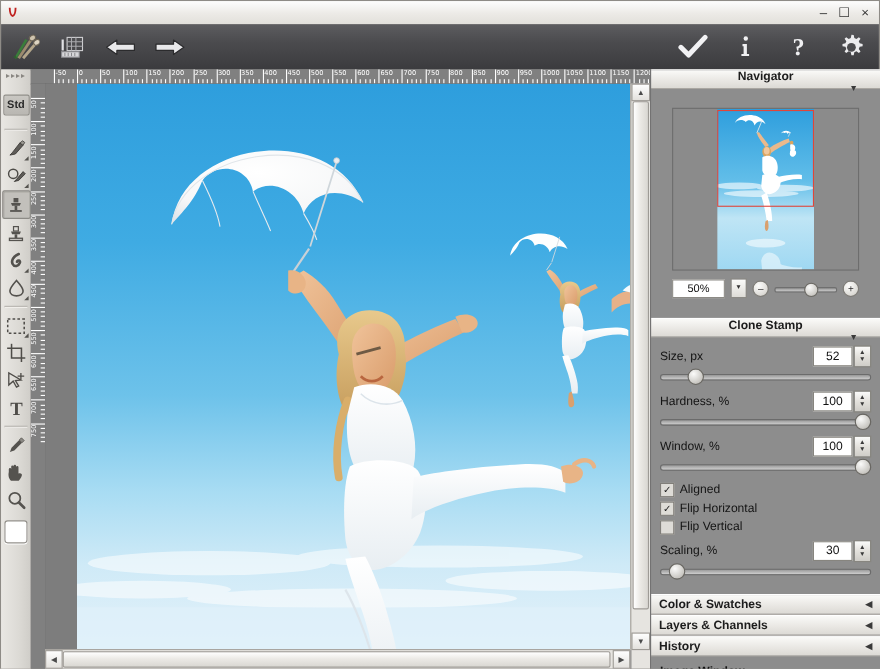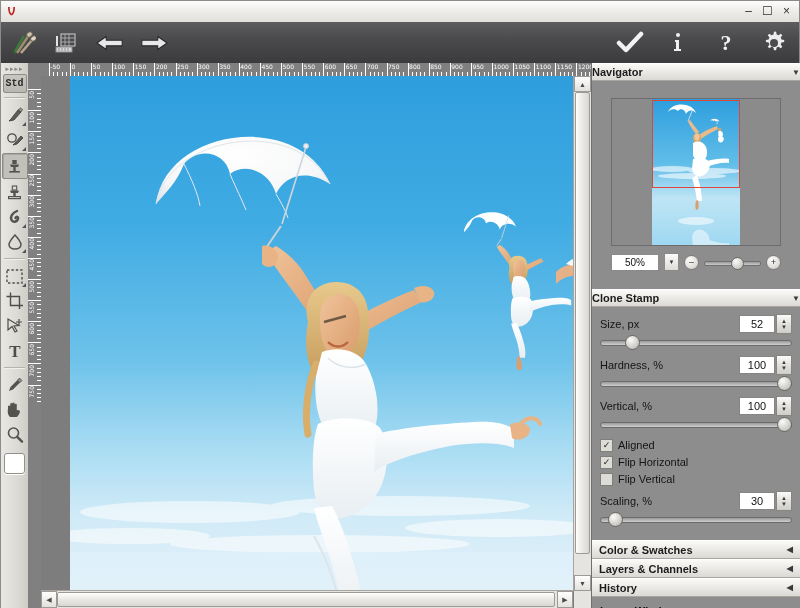--- a/index.html
+++ b/index.html
@@ -30,25 +30,25 @@
   .tb-left{position:absolute;left:6px;top:0;height:41px;display:flex;align-items:center;gap:14px;}
   .tb-right{position:absolute;right:10px;top:0;height:41px;display:flex;align-items:center;gap:18px;}
   .tb-btn{width:30px;height:30px;display:flex;align-items:center;justify-content:center;cursor:default;}
 
   
   .toolpal{position:absolute;left:0;top:62px;width:27px;height:545px;
     background:linear-gradient(90deg,#e9e7e3,#dcdad5 60%,#cfcdc8);
     border-right:1px solid #a9a6a1;}
   .tp-grip{height:11px;display:flex;align-items:center;justify-content:center;
     color:#8a8782;font-size:7px;letter-spacing:1px;}
-  .tp-std{margin:0 auto;width:22px;height:17px;
+  .tp-std{margin:12px auto;width:22px;height:17px;
     background:linear-gradient(#c9c7c2,#b9b7b2);
     border:1px solid #8f8d88;border-radius:2px;
     display:flex;align-items:center;justify-content:center;
-    font-size:10px;font-weight:bold;color:#2b2b2b;font-family:Liberation Mono, monospace;}
+    font-size:10px;font-weight:bold;color:#2b2b2b;font-family:Liberation Sans, sans-serif;}
   .tp-sep{height:1px;margin:4px 3px;background:#b6b3ae;border-bottom:1px solid #f1efeb;}
   .tool{position:relative;width:24px;height:24px;margin:1px auto 0;
     display:flex;align-items:center;justify-content:center;cursor:default;border-radius:2px;}
   .tool.sel{background:#c2c0bb;border:1px solid #8d8b86;box-shadow:inset 1px 1px 0 #a9a7a2;}
   .tool .corner{position:absolute;right:1px;bottom:1px;width:0;height:0;
     border-left:4px solid transparent;border-bottom:4px solid #55534f;}
   .swatch{width:19px;height:19px;margin:6px auto 0;background:#ffffff;
     border:1px solid #94918c;border-radius:3px;box-shadow:0 1px 0 #fff;}
 
   
@@ -77,21 +77,21 @@
     display:flex;align-items:center;justify-content:center;font-size:7px;color:#4a4a4a;}
   .sb-thumb{position:absolute;background:linear-gradient(90deg,#fff,#eceae6 45%,#d9d7d2);
     border:1px solid #9e9b96;border-radius:2px;}
   .sb-thumb.h{background:linear-gradient(#fff,#eceae6 45%,#d9d7d2);}
 
   
   .rpanel{position:absolute;left:590px;top:62px;width:208px;height:545px;
     background:#8d8d8d;border-left:1px solid #6f6f6f;}
   .phead{height:16px;background:linear-gradient(#fafaf8,#e8e6e2 60%,#dcdad5);
     border-top:1px solid #fff;border-bottom:1px solid #a9a6a1;
-    display:flex;align-items:center;padding:0 0;font-weight:bold;font-size:11px;color:#1c1c1c;}
+    display:flex;align-items:center;padding:0 20px;font-weight:bold;font-size:11px;color:#1c1c1c;flex-direction:column;}
   .phead .tri{margin-left:auto;font-size:8px;color:#3a3a3a;}
   .pbody{background:#8d8d8d;padding:12px;}
   .navbox{margin:5px 7px 0;height:146px;background:#8b8b8b;border:1px solid #6d6d6d;
     position:relative;overflow:hidden;}
   .navimg{position:absolute;left:50%;transform:translateX(-50%);top:0;width:88px;height:146px;overflow:hidden;}
   .navsel{position:absolute;border:1px solid #e0453a;box-sizing:border-box;pointer-events:none;}
 
   .zoomrow{display:flex;align-items:center;height:22px;margin:5px 7px 4px;gap:5px;}
   .zoomfield{width:46px;height:15px;background:#fff;border:1px solid #8c8a85;
     display:flex;align-items:center;justify-content:center;font-size:10px;color:#111;}
@@ -845,21 +845,21 @@
               <span>▼</span>
             </span>
         </span>
       </div>
       <div class="slider">
         <div class="strack"></div>
         <div class="sthumb" style="right:0;"></div>
       </div>
 
       <div class="prow">
-        <span class="plabel">Vertical, %</span>
+        <span class="plabel">Window, %</span>
         <span class="pfield">
           <span class="numbox">100</span>
           <span class="spin">
               <span>▲</span>
               <span>▼</span>
             </span>
         </span>
       </div>
       <div class="slider">
         <div class="strack"></div>

